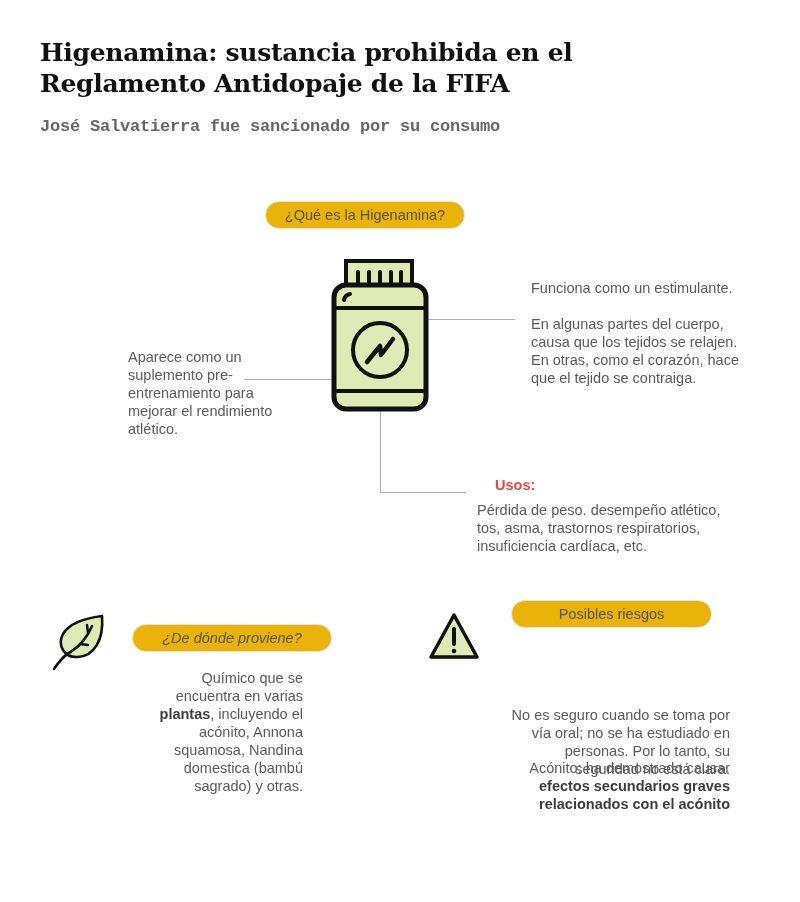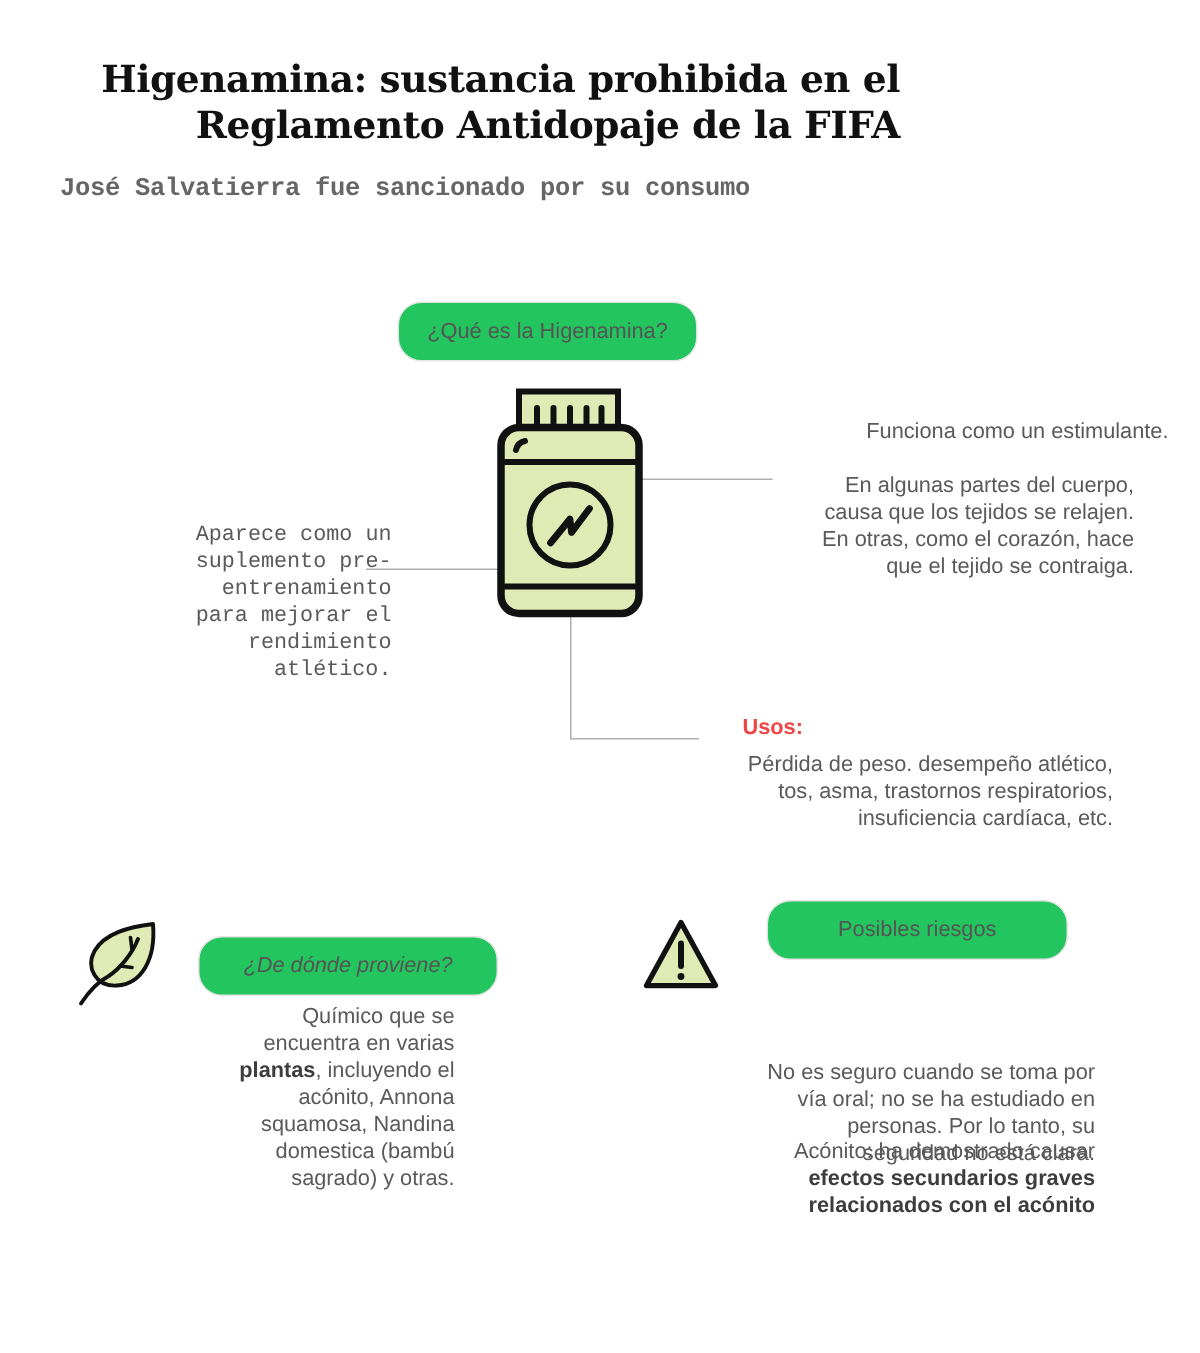--- a/index.html
+++ b/index.html
@@ -1,20 +1,20 @@
 <!DOCTYPE html>
 <html><head>
 <meta charset="utf-8">
 <style>
   html, body { margin:0; padding:0; background:#ffffff; }
   body { width:800px; height:902px; position:relative; overflow:hidden; font-family:"Liberation Sans", sans-serif; color:#555555; }
-  .abs { position:absolute;text-align:right; }
+  .abs { position:absolute; }
   .title { left:40px; top:37px; width:560px; font-family:"DejaVu Serif", serif; font-weight:bold; font-size:25px; line-height:31px; color:#111111; letter-spacing:-0.3px; margin:0; }
   .subtitle { left:40px; top:116px; font-family:Liberation Mono, monospace; font-weight:bold; font-size:17px; line-height:22px; color:#666666; margin:0; letter-spacing:-0.2px; }
-  .pill { border:1px solid #e3e3e3; background:#22c55e; border-radius:16px; height:40px; box-sizing:border-box; display:flex; align-items:center; justify-content:center; font-size:14.5px; color:#555555; }
+  .pill { border:1px solid #e3e3e3; background:#eab308; border-radius:16px; height:28px; box-sizing:border-box; display:flex; align-items:center; justify-content:center; font-size:14.5px; color:#555555; }
   .txt { font-size:14.5px; line-height:18px; color:#5a5a5a; }
   .center { text-align:right; }
   .line { background:#b0b0b0; }
   b.strong { color:#3d3d3d; font-weight:bold; }
 </style>
 </head>
 <body>
 
 <h1 class="abs title">Higenamina: sustancia prohibida en el Reglamento Antidopaje de la FIFA</h1>
 <h2 class="abs subtitle">José Salvatierra fue sancionado por su consumo</h2>
@@ -38,22 +38,22 @@
     </g>
     <rect x="4" y="27" width="92" height="124" rx="12" fill="#dfeab4" stroke="#111" stroke-width="5"></rect>
     <line x1="4" y1="50" x2="96" y2="50" stroke="#111" stroke-width="4"></line>
     <line x1="4" y1="133" x2="96" y2="133" stroke="#111" stroke-width="4"></line>
     <path d="M14 42 Q15 37 20 36" fill="none" stroke="#111" stroke-width="4" stroke-linecap="round"></path>
     <circle cx="50" cy="92" r="27" fill="none" stroke="#111" stroke-width="4"></circle>
     <polyline points="37,104 50,88 51,97 63,81" fill="none" stroke="#111" stroke-width="4.5" stroke-linecap="round" stroke-linejoin="round"></polyline>
   </svg>
 </div>
 
-<div class="abs txt" style="left:116px; top:348px; width:145px;font-family:Liberation Mono, monospace;">Aparece como un suplemento pre-entrenamiento para mejorar el rendimiento atlético.</div>
-<div class="abs txt" style="left:531px; top:279px; width:230px;margin-left:18px;">Funciona como un estimulante.</div>
+<div class="abs txt" style="left:128px; top:348px; width:145px;">Aparece como un suplemento pre-entrenamiento para mejorar el rendimiento atlético.</div>
+<div class="abs txt" style="left:531px; top:279px; width:230px;">Funciona como un estimulante.</div>
 <div class="abs txt" style="left:531px; top:315px; width:225px;">En algunas partes del cuerpo, causa que los tejidos se relajen. En otras, como el corazón, hace que el tejido se contraiga.</div>
 <div class="abs txt" style="left:495px; top:476px; font-weight:bold; color:#ef4444;">Usos:</div>
 <div class="abs txt" style="left:477px; top:501px; width:265px;">Pérdida de peso. desempeño atlético, tos, asma, trastornos respiratorios, insuficiencia cardíaca, etc.</div>
 
 <div class="abs" style="left:50px; top:612px; width:58px; height:60px;">
   <svg width="58" height="60" viewBox="0 0 58 60">
     <path d="M52 4 C 36 6, 20 10, 13 22 C 7 33, 14 46, 28 45 C 44 44, 54 28, 52 4 Z" fill="#dfeab4" stroke="#111" stroke-width="2.6" stroke-linejoin="round"></path>
     <path d="M4 57 C 10 48, 16 42, 22 39 C 30 34, 38 24, 42 14" fill="none" stroke="#111" stroke-width="2.6" stroke-linecap="round"></path>
     <path d="M30 32 L 38 33" fill="none" stroke="#111" stroke-width="2.4" stroke-linecap="round"></path>
     <path d="M38 21 L 37 13" fill="none" stroke="#111" stroke-width="2.4" stroke-linecap="round"></path>

